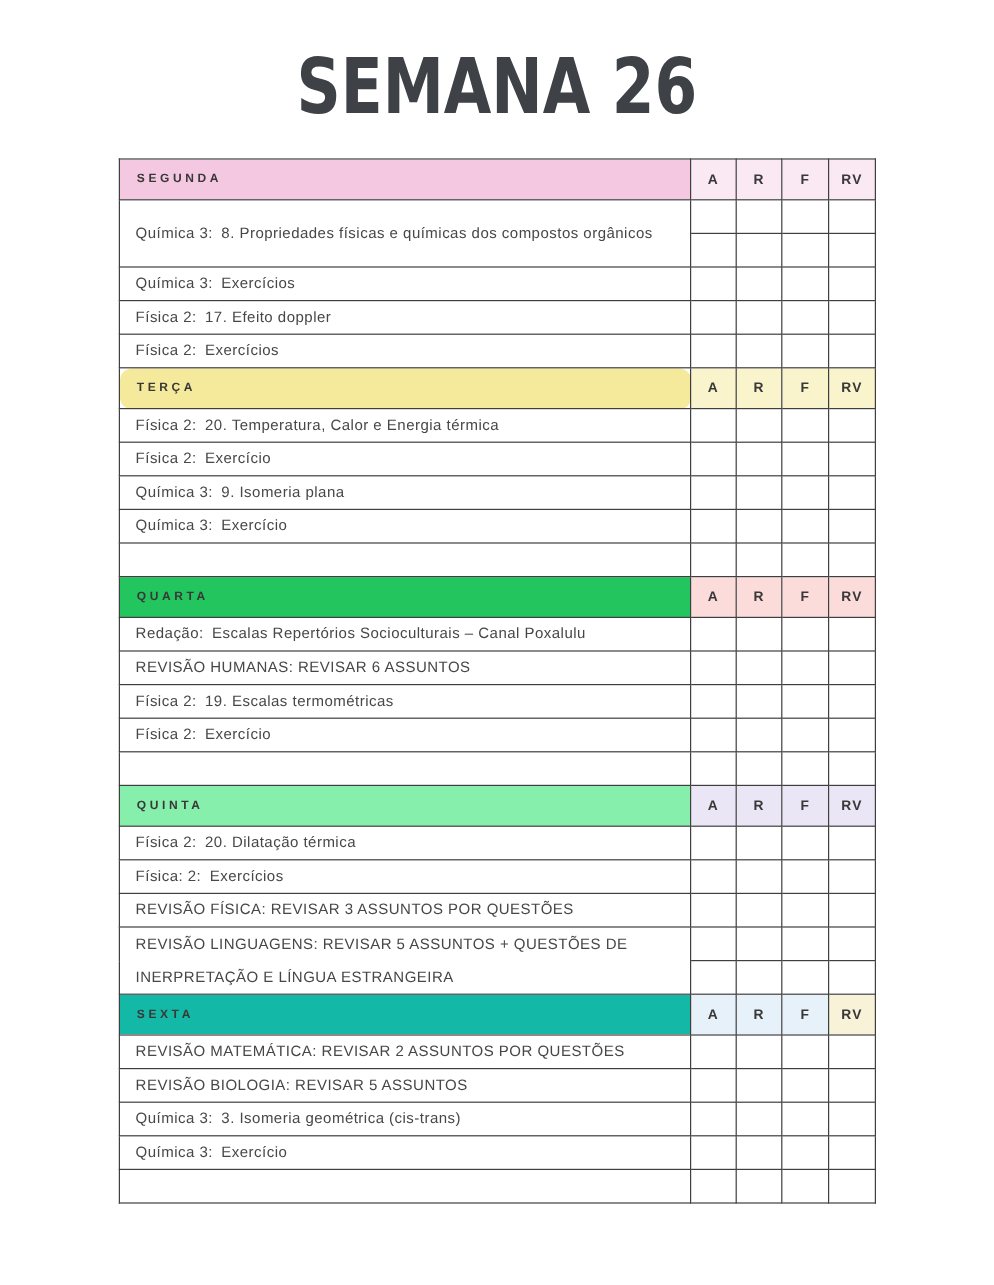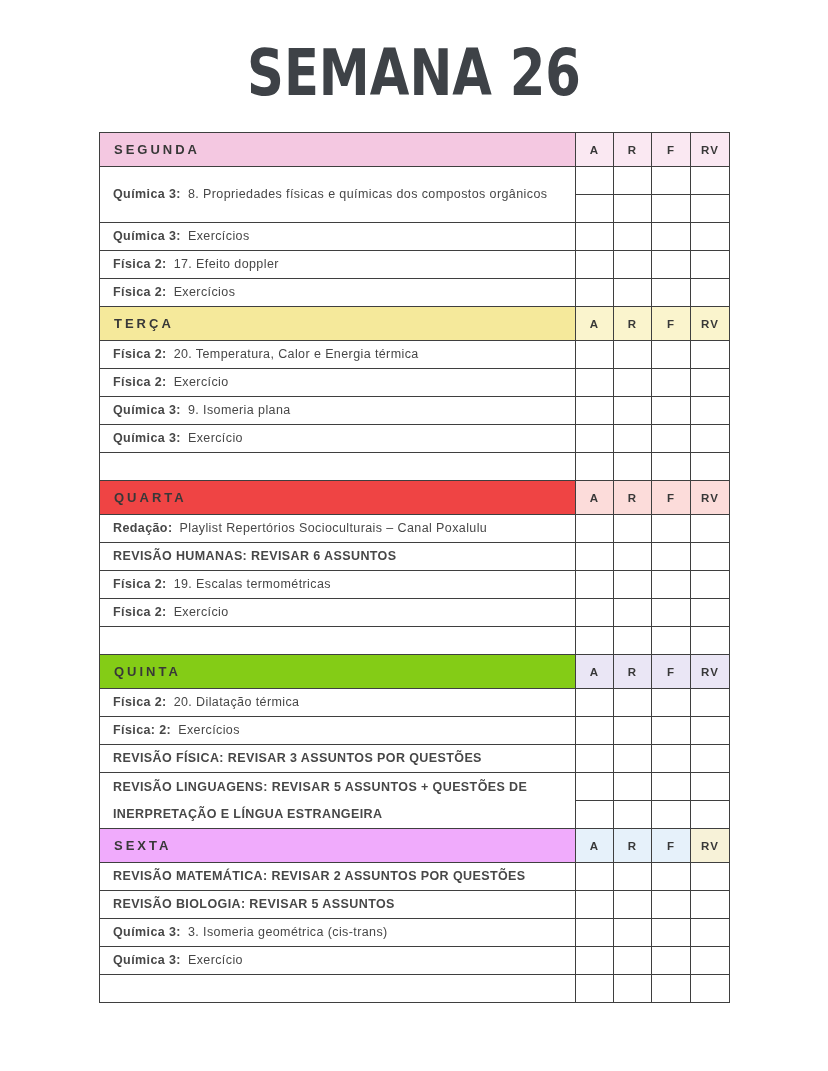--- a/index.html
+++ b/index.html
@@ -26,40 +26,40 @@
     table-layout:fixed;
     width:630px;
     margin:22px 0 0 99px;
   }
   td { border:1px solid #3f3f3f; overflow:hidden; }
   .day-row td { height:34px; }
   .task-row td { height:28px; }
   .day-cell {
     padding-left:14px;
     font-weight:bold;
-    font-size:13px;
+    font-size:10px;
     letter-spacing:3px;
     color:#383838;
   }
   .chk-head {
     text-align:center;
     font-weight:bold;
     font-size:11.5px;
     letter-spacing:1px;
     color:#383838;
   }
   .task {
     padding-left:13px; padding-right:10px;
     font-size:12.5px;
     letter-spacing:0.4px;
     line-height:27px;
     color:#474747;
     vertical-align:middle;
   }
-  .task .b { font-weight:bold; }
+  .task .b { font-weight:normal; }
   .task .t { margin-left:7px; }
   .chk { background:#ffffff; }
 </style>
 </head>
 <body>
 
 <div class="page">
 
   <h1 class="title">SEMANA 26</h1>
 
@@ -117,21 +117,21 @@
       <td class="task">
         <span class="b">Física 2:</span><span class="t">Exercícios</span>
       </td>
       <td class="chk"></td>
       <td class="chk"></td>
       <td class="chk"></td>
       <td class="chk"></td>
     </tr>
 
     <tr class="day-row">
-      <td class="day-cell" style="background-color: rgb(245, 233, 155);">TERÇA</td>
+      <td class="day-cell" style="background-color: rgb(245, 233, 155); border-radius: 10px;">TERÇA</td>
       <td class="chk-head" style="background-color: rgb(250, 244, 205);">A</td>
       <td class="chk-head" style="background-color: rgb(250, 244, 205);">R</td>
       <td class="chk-head" style="background-color: rgb(250, 244, 205);">F</td>
       <td class="chk-head" style="background-color: rgb(250, 244, 205);">RV</td>
     </tr>
     <tr class="task-row">
       <td class="task">
         <span class="b">Física 2:</span><span class="t">20. Temperatura, Calor e Energia térmica</span>
       </td>
       <td class="chk"></td>
@@ -168,29 +168,29 @@
     </tr>
     <tr class="task-row">
       <td class="task"></td>
       <td class="chk"></td>
       <td class="chk"></td>
       <td class="chk"></td>
       <td class="chk"></td>
     </tr>
 
     <tr class="day-row">
-      <td class="day-cell" style="background-color: #ef4444;">QUARTA</td>
+      <td class="day-cell" style="background-color: #22c55e;">QUARTA</td>
       <td class="chk-head" style="background-color: rgb(252, 220, 218);">A</td>
       <td class="chk-head" style="background-color: rgb(252, 220, 218);">R</td>
       <td class="chk-head" style="background-color: rgb(252, 220, 218);">F</td>
       <td class="chk-head" style="background-color: rgb(252, 220, 218);">RV</td>
     </tr>
     <tr class="task-row">
       <td class="task">
-        <span class="b">Redação:</span><span class="t">Playlist Repertórios Socioculturais – Canal Poxalulu</span>
+        <span class="b">Redação:</span><span class="t">Escalas Repertórios Socioculturais – Canal Poxalulu</span>
       </td>
       <td class="chk"></td>
       <td class="chk"></td>
       <td class="chk"></td>
       <td class="chk"></td>
     </tr>
     <tr class="task-row">
       <td class="task">
         <span class="b">REVISÃO HUMANAS: REVISAR 6 ASSUNTOS</span><span class="t"></span>
       </td>
@@ -219,21 +219,21 @@
     </tr>
     <tr class="task-row">
       <td class="task"></td>
       <td class="chk"></td>
       <td class="chk"></td>
       <td class="chk"></td>
       <td class="chk"></td>
     </tr>
 
     <tr class="day-row">
-      <td class="day-cell" style="background-color: #84cc16;">QUINTA</td>
+      <td class="day-cell" style="background-color: #86efac;">QUINTA</td>
       <td class="chk-head" style="background-color: rgb(234, 230, 245);">A</td>
       <td class="chk-head" style="background-color: rgb(234, 230, 245);">R</td>
       <td class="chk-head" style="background-color: rgb(234, 230, 245);">F</td>
       <td class="chk-head" style="background-color: rgb(234, 230, 245);">RV</td>
     </tr>
     <tr class="task-row">
       <td class="task">
         <span class="b">Física 2:</span><span class="t">20. Dilatação térmica</span>
       </td>
       <td class="chk"></td>
@@ -269,21 +269,21 @@
       <td class="chk"></td>
     </tr>
     <tr class="task-row">
       <td class="chk"></td>
       <td class="chk"></td>
       <td class="chk"></td>
       <td class="chk"></td>
     </tr>
 
     <tr class="day-row">
-      <td class="day-cell" style="background-color: #f0abfc;">SEXTA</td>
+      <td class="day-cell" style="background-color: #14b8a6;">SEXTA</td>
       <td class="chk-head" style="background-color: rgb(230, 241, 250);">A</td>
       <td class="chk-head" style="background-color: rgb(230, 241, 250);">R</td>
       <td class="chk-head" style="background-color: rgb(230, 241, 250);">F</td>
       <td class="chk-head" style="background-color: rgb(247, 242, 216);">RV</td>
     </tr>
     <tr class="task-row">
       <td class="task">
         <span class="b">REVISÃO MATEMÁTICA: REVISAR 2 ASSUNTOS POR QUESTÕES</span><span class="t"></span>
       </td>
       <td class="chk"></td>

